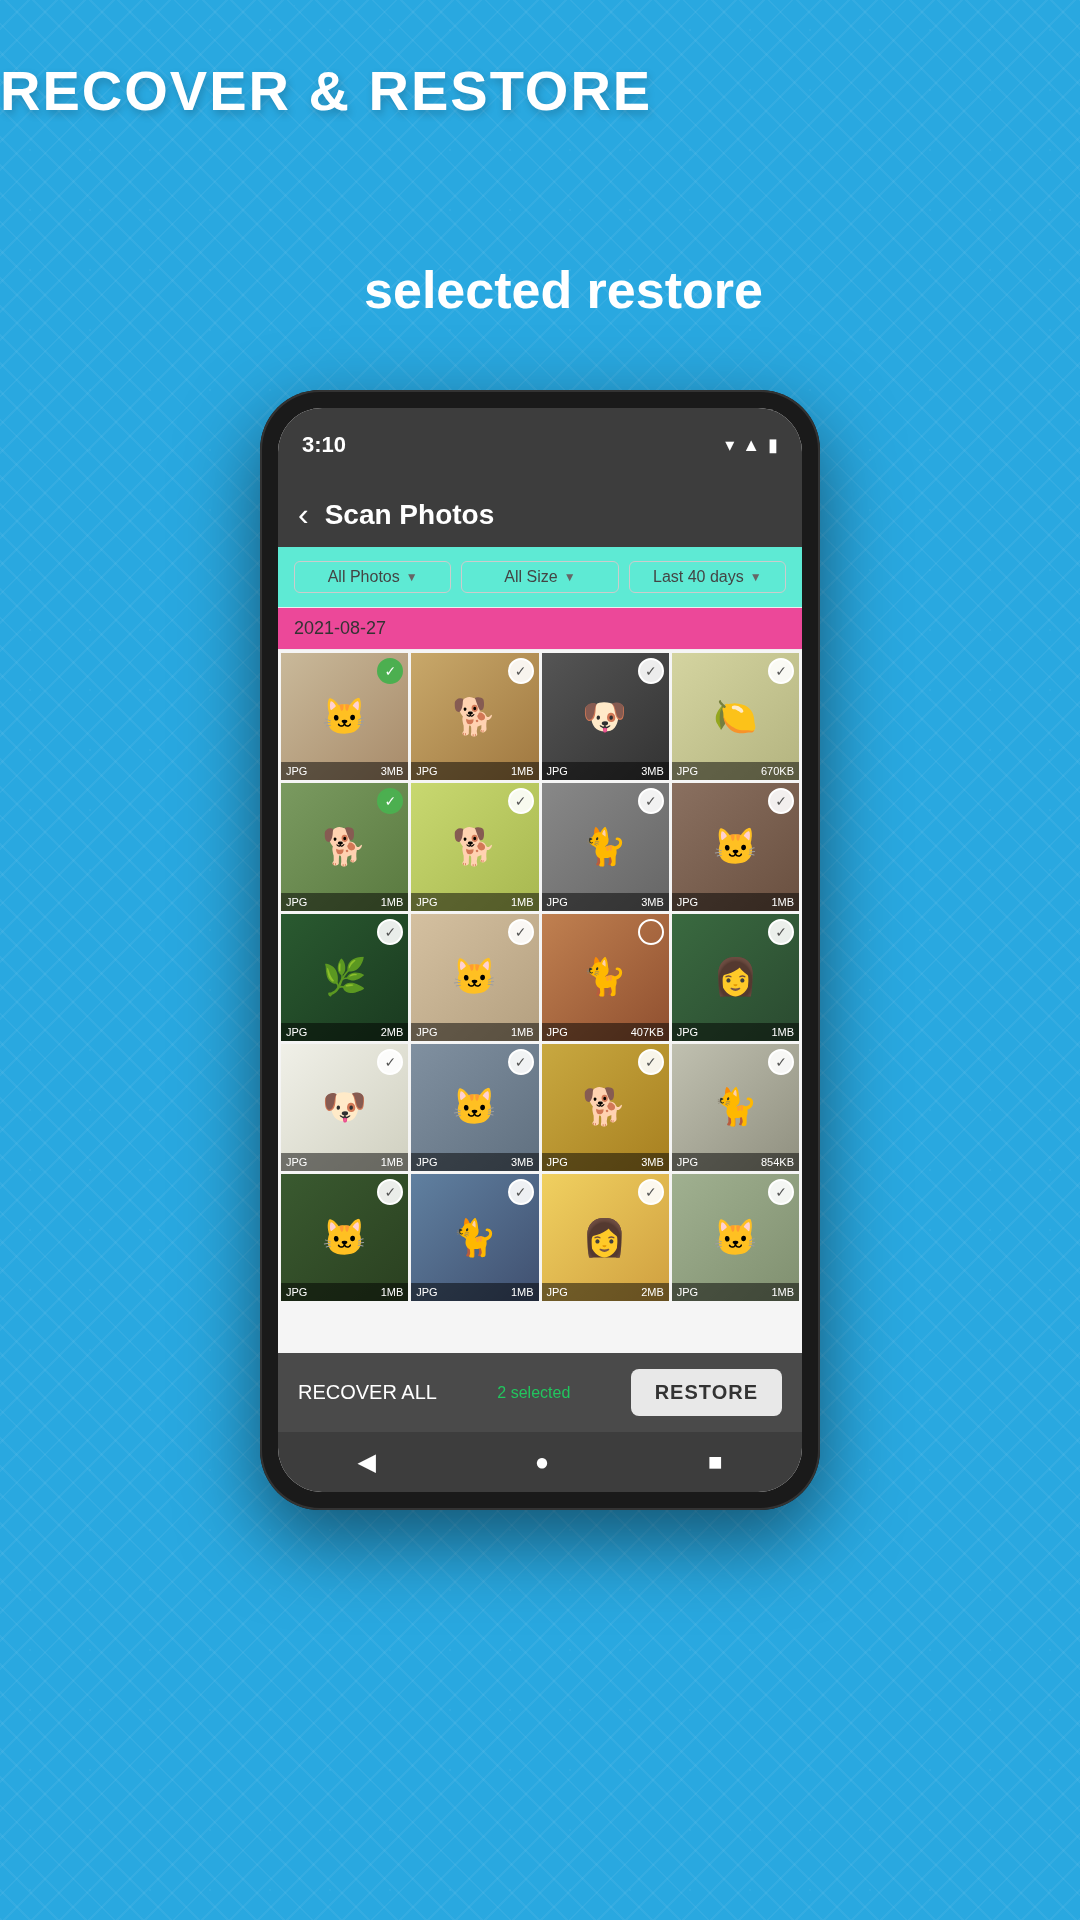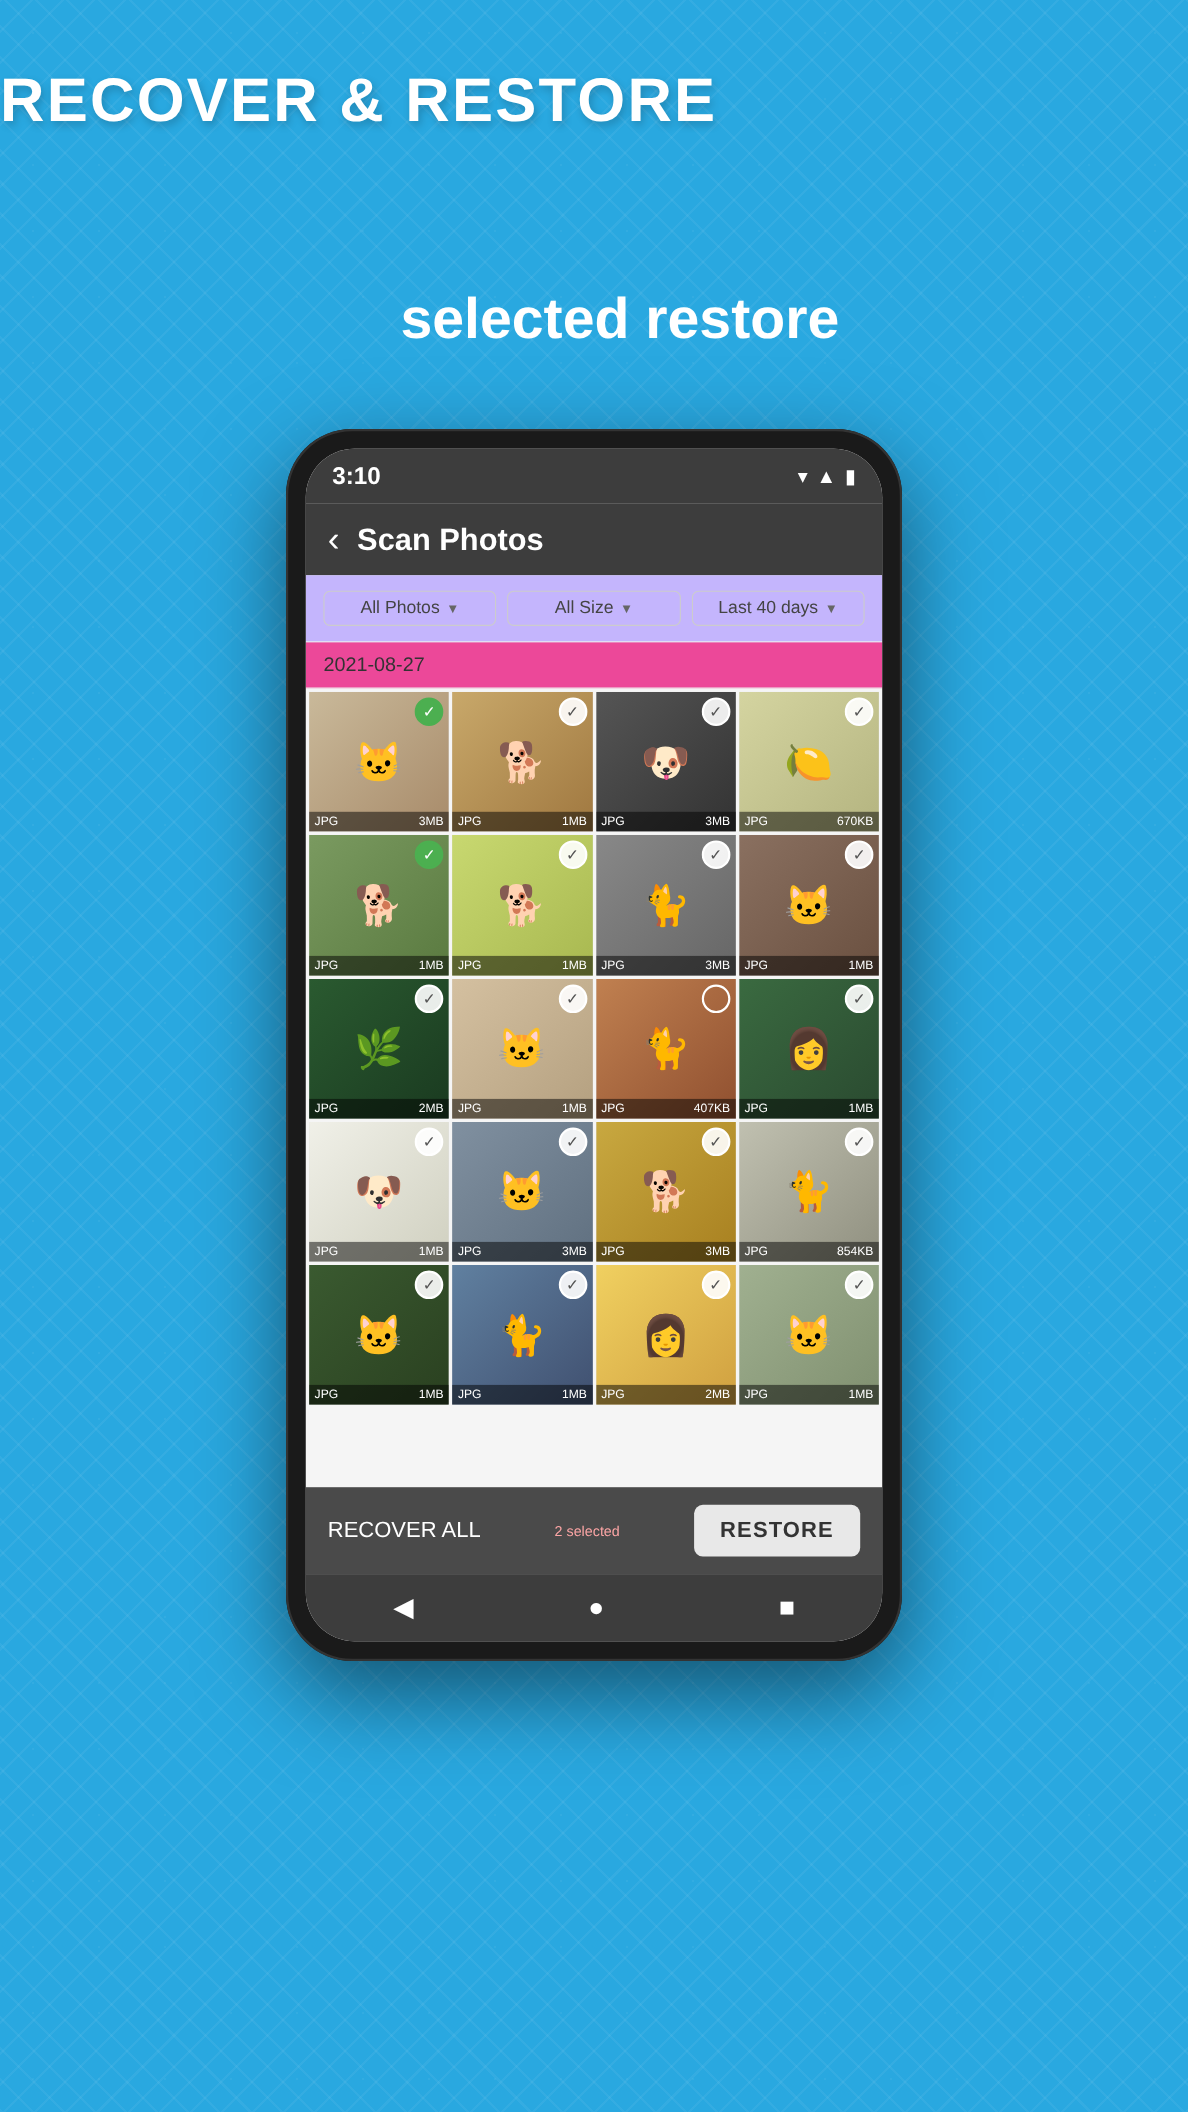--- a/index.html
+++ b/index.html
@@ -76,21 +76,21 @@
       background: white;
       border-radius: 44px;
       overflow: hidden;
       display: flex;
       flex-direction: column;
     }
 
     
     .status-bar {
       background: #3d3d3d;
-      padding: 12px 24px;
+      padding: 24px 24px;
       display: flex;
       justify-content: space-between;
       align-items: center;
       min-height: 44px;
     }
 
     .status-time {
       color: white;
       font-size: 22px;
       font-weight: 600;
@@ -124,21 +124,21 @@
     }
 
     .header-title {
       color: white;
       font-size: 28px;
       font-weight: 600;
     }
 
     
     .filter-bar {
-      background: #c4b5fd;
+      background: #5eead4;
       padding: 14px 16px;
       display: flex;
       gap: 10px;
       align-items: center;
       border-bottom: 1px solid #eee;
       text-align: center;
     }
 
     .filter-btn {
       display: flex;
@@ -247,22 +247,22 @@
     }
 
     .select-all-btn {
       color: white;
       font-size: 20px;
       font-weight: 500;
       cursor: pointer;
     }
 
     .selected-count {
-      color: #fca5a5;
-      font-size: 13px;
+      color: #22c55e;
+      font-size: 16px;
     }
 
     .restore-btn {
       background: #e8e8e8;
       color: #333;
       border: none;
       border-radius: 8px;
       padding: 12px 24px;
       font-size: 20px;
       font-weight: 700;

